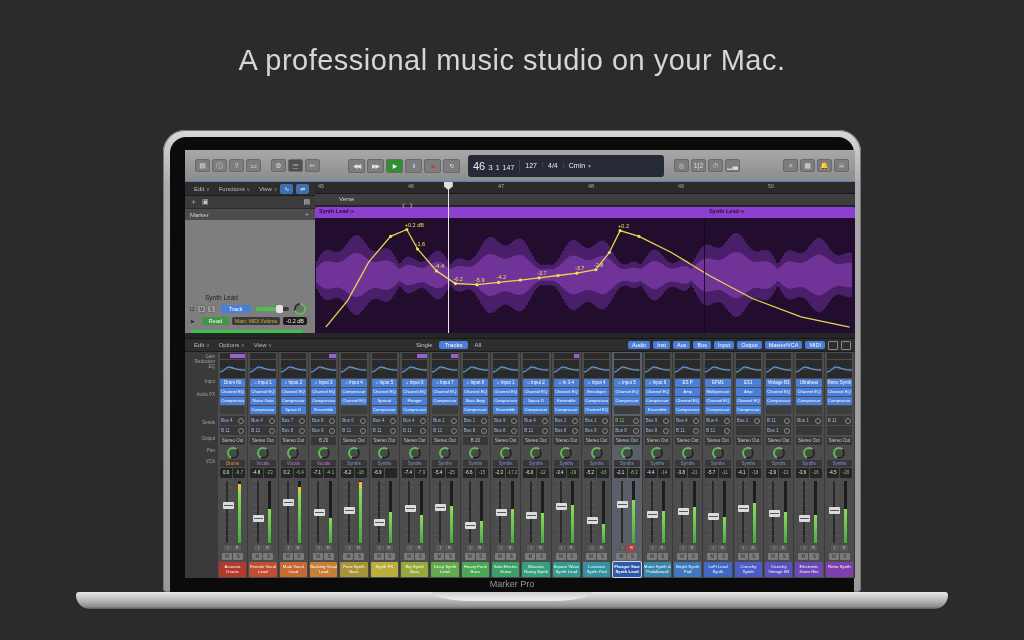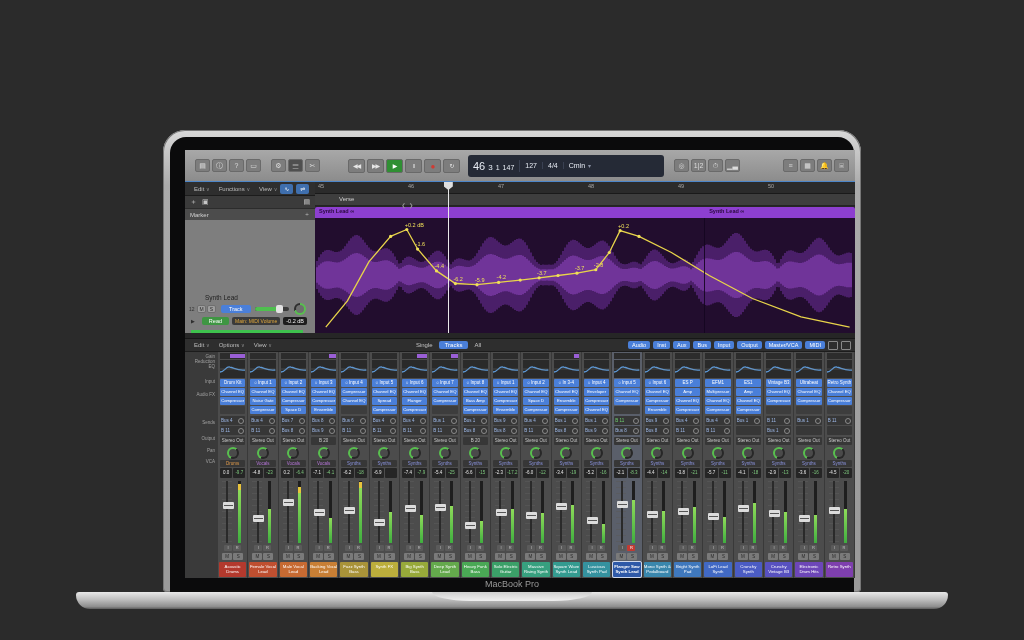--- a/index.html
+++ b/index.html
@@ -165,20 +165,21 @@
   .msb { width:10px; height:7px; background:#7a7a7a; border-radius:1px; color:#2a2a2a; font-size:4.5px;
     text-align:center; line-height:7px; }
   .r-name { flex:1; margin:1px 1px 1px; border-radius:1px; color:#fff; font-size:4.3px;
     text-align:center; padding-top:2px; line-height:1.25; overflow:hidden; }
   .r-name.sel { outline:1px solid #cfd8ea; font-weight:700; }
 </style>
 </head>
 <body>
 
 <div class="stage">
+  <div class="headline">A professional music studio on your Mac.</div>
 
   <div class="laptop">
     <div class="bezel">
       <div class="screen">
 
         <div class="ctrl">
           <div class="grp" id="ctrl-left">
               <div class="icon-btn">▤</div>
               <div class="icon-btn">ⓘ</div>
               <div class="icon-btn">?</div>
@@ -1409,19 +1410,19 @@
                 <div class="r-ms">
                   <div class="msb">M</div>
                   <div class="msb">S</div>
                 </div>
                 <div class="r-name" style="background: rgb(126, 63, 174);">Retro Synth</div>
               </div>
             </div>
         </div>
 
       </div>
-      <div class="device-label">MacBook Pro</div>
+      <div class="device-label">Marker Pro</div>
     </div>
   </div>
   <div class="deck">
     <div class="notch"></div>
   </div>
 </div>
 
 </body></html>

